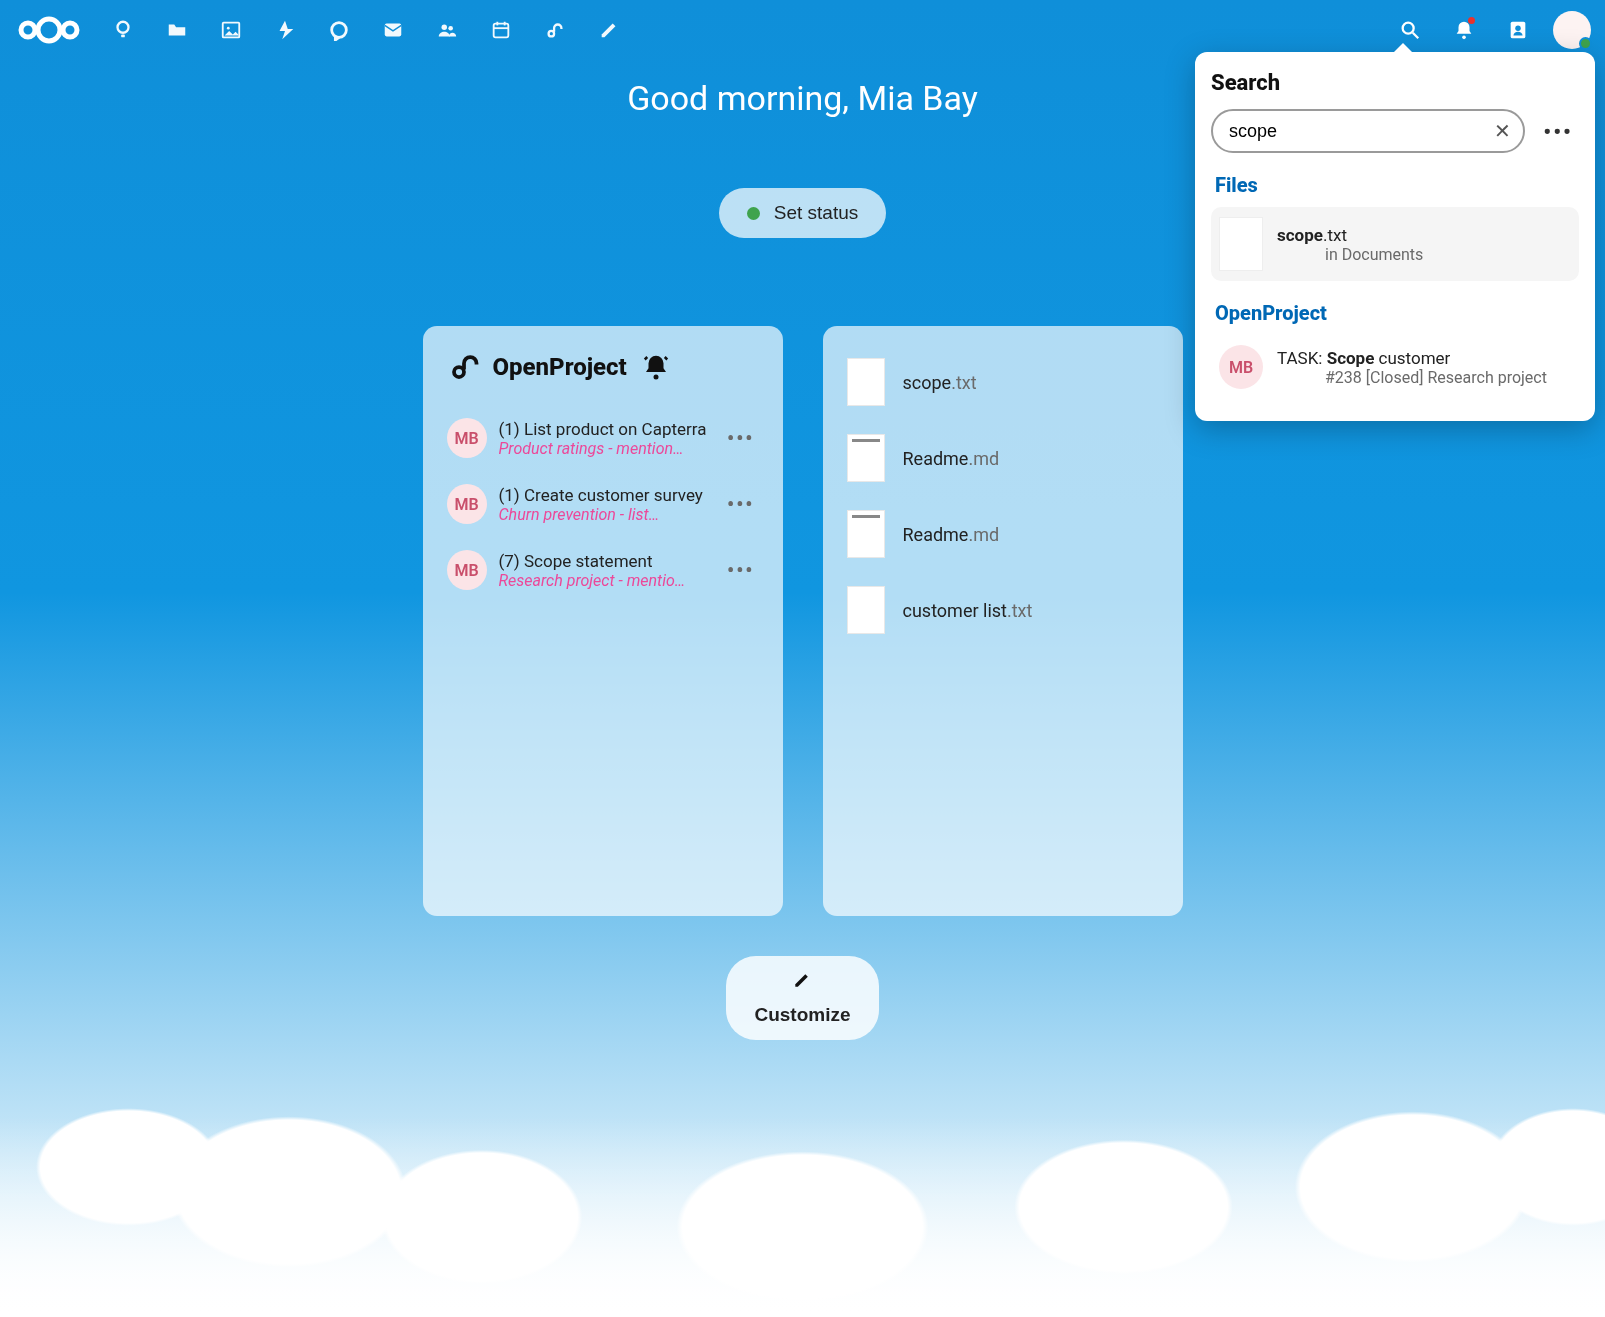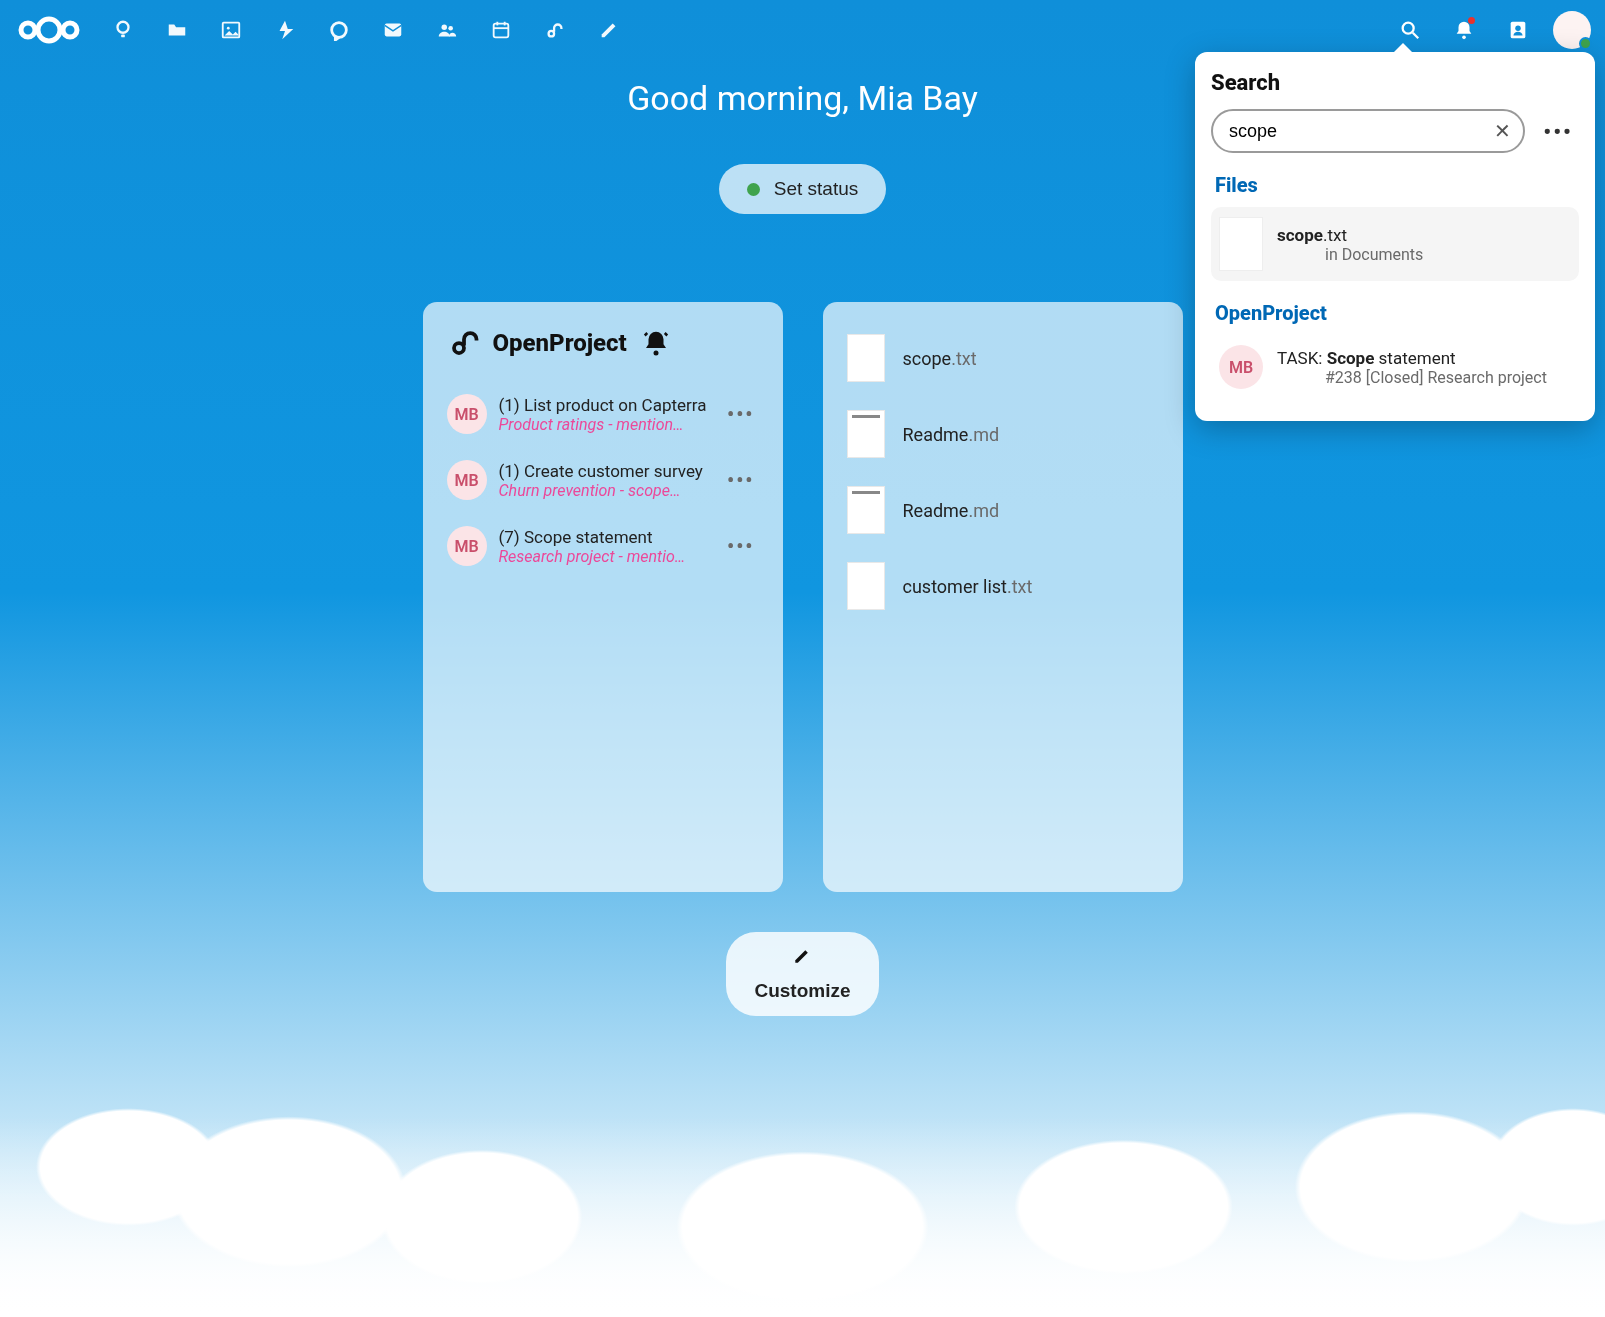--- a/index.html
+++ b/index.html
@@ -63,21 +63,21 @@
   .avatar-status {
     position: absolute; bottom: -1px; right: -1px;
     width: 13px; height: 13px; background: #3fa34d; border-radius: 50%;
     border: 2px solid #0f8fd9;
   }
 
   .hero { text-align: center; margin-top: 18px; position: relative; z-index: 2;}
   .greeting { color: #fff; font-size: 34px; font-weight: 400; }
   .status-btn {
     display: inline-flex; align-items: center; gap: 14px;
-    margin-top: 46px;
+    margin-top: 70px;
     background: rgba(255,255,255,0.72);
     border: none; border-radius: 30px;
     padding: 14px 28px;
     font-size: 19px; color: #222; cursor: pointer;
   }
   .status-dot { width: 13px; height: 13px; background:#3fa34d; border-radius:50%; }
 
   .widgets {
     display: flex; justify-content: center; gap: 40px;
     margin-top: 88px; position: relative; z-index: 2;
@@ -300,21 +300,21 @@
         <div class="row-title">(1) List product on Capterra</div>
         <div class="row-sub">Product ratings - mention…</div>
       </div>
       <div class="row-more">•••</div>
     </div>
 
     <div class="list-row">
       <div class="row-avatar">MB</div>
       <div class="row-texts">
         <div class="row-title">(1) Create customer survey</div>
-        <div class="row-sub">Churn prevention - scope…</div>
+        <div class="row-sub">Churn prevention - list…</div>
       </div>
       <div class="row-more">•••</div>
     </div>
 
     <div class="list-row">
       <div class="row-avatar">MB</div>
       <div class="row-texts">
         <div class="row-title">(7) Scope statement</div>
         <div class="row-sub">Research project - mentio…</div>
       </div>
@@ -371,17 +371,17 @@
     <div class="res-texts">
       <div class="res-title"><b>scope</b><span>.txt</span></div>
       <div class="res-sub">in Documents</div>
     </div>
   </div>
 
   <div class="section-title">OpenProject</div>
   <div class="result">
     <div class="res-avatar">MB</div>
     <div class="res-texts">
-      <div class="res-title"><span>TASK: </span><b>Scope</b><span> statement</span></div>
+      <div class="res-title"><span>TASK: </span><b>Scope</b><span> customer</span></div>
       <div class="res-sub">#238 [Closed] Research project</div>
     </div>
   </div>
 </div>
 
 </body></html>

